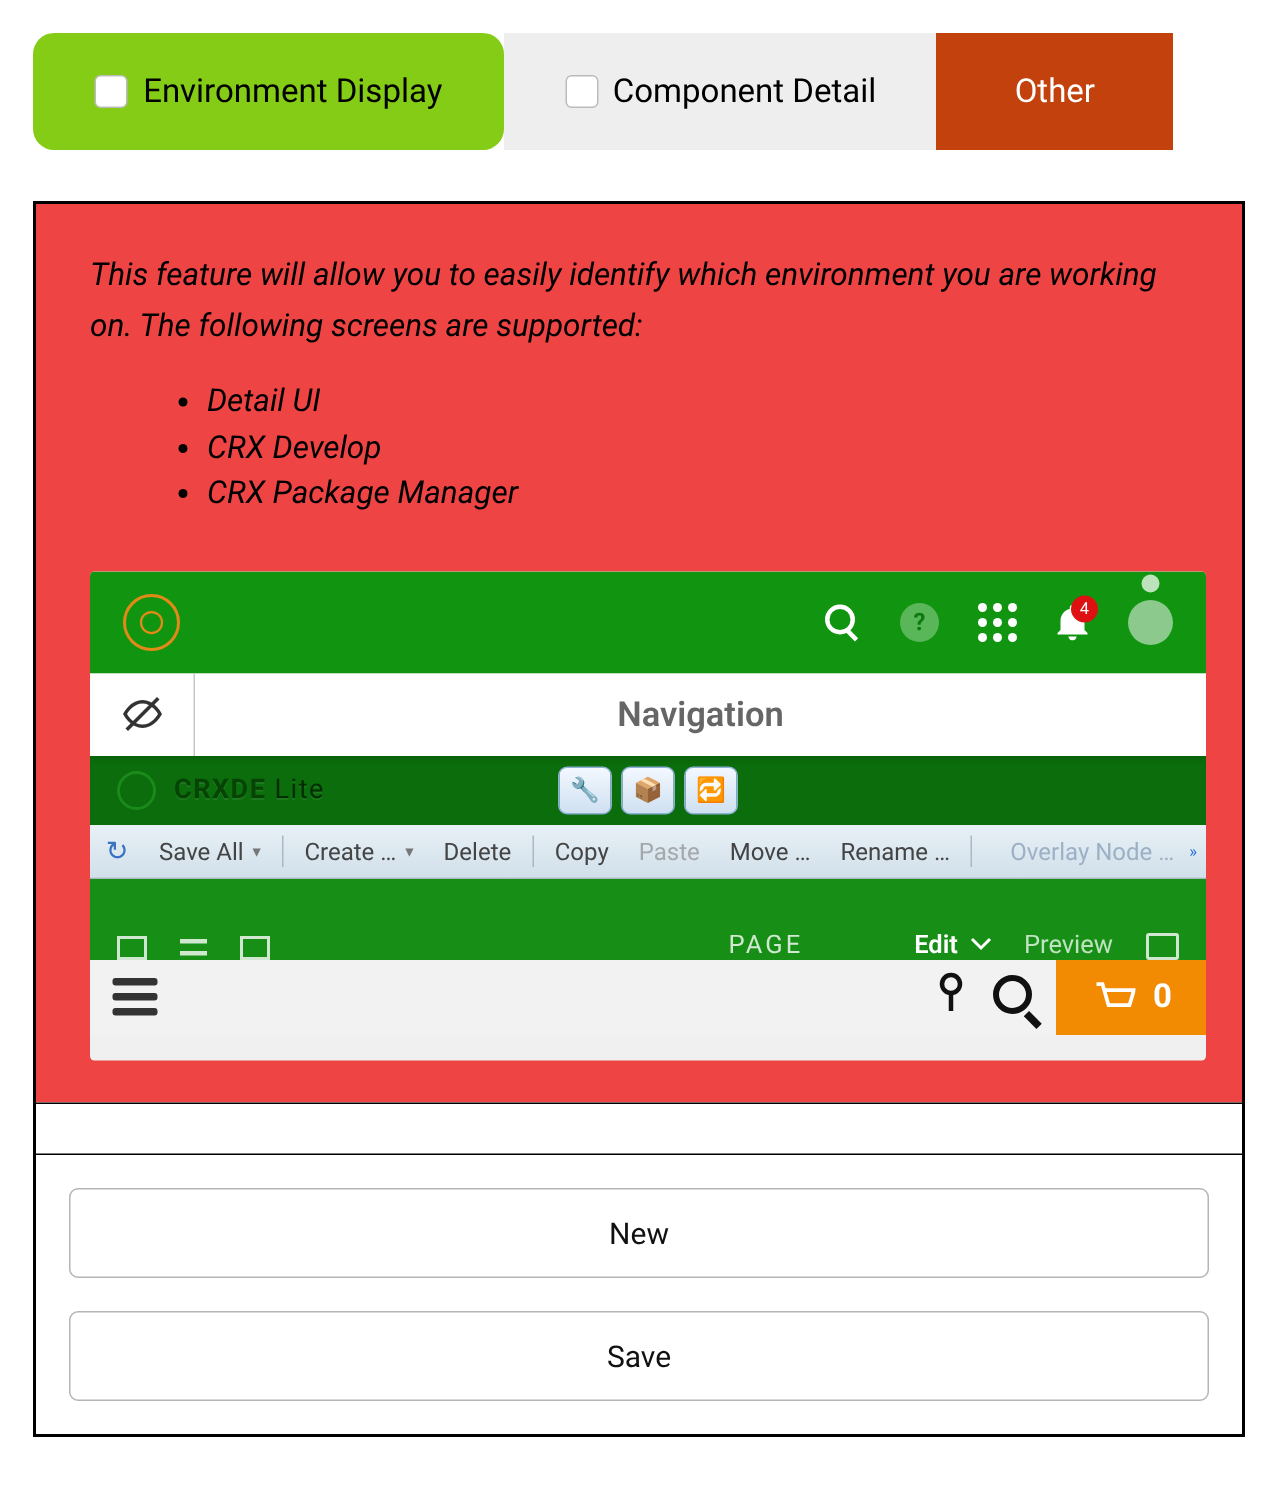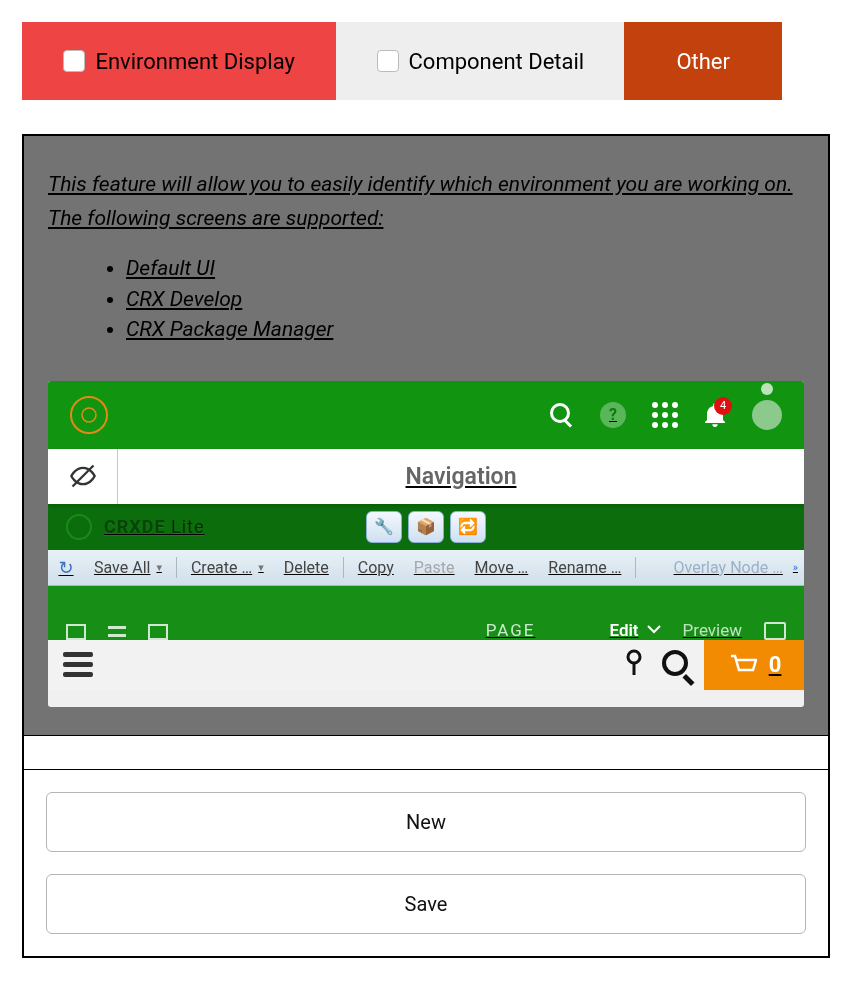--- a/index.html
+++ b/index.html
@@ -17,40 +17,39 @@
   .tab {
     display: flex;
     align-items: center;
     justify-content: center;
     height: 78px;
     font-size: 22px;
     padding: 0 20px;
     cursor: pointer;
     gap: 10px;
   }
-  .tab-env { background: #ef4444; flex: 1.05; }
+  .tab-env { background: #84cc16; flex: 1.05; border-radius: 14px; }
   .tab-comp { background: #eeeeee; flex: 0.95; justify-content: center; }
   .tab-other { background: #c2410c; color: #fff; flex: 0.45; }
   .chk {
     width: 22px; height: 22px;
     background: #fff;
     border: 1px solid #bbb;
     border-radius: 4px;
   }
   
   .panel {
     margin-top: 34px;
     width: 808px;
     border: 2px solid #000;
     background: #fff;
   }
   .desc-box {
-    background: #737373;
-    padding: 32px 24px 28px 24px;
-    text-decoration: underline;
+    background: #ef4444;
+    padding: 32px 24px 28px 36px;
   }
   .desc {
     font-style: italic;
     font-size: 21px;
     line-height: 1.6;
     color: #000;
   }
   .supported {
     margin-top: 18px;
     list-style: disc;
@@ -173,21 +172,21 @@
   </div>
   <div class="tab tab-other">
     <span>Other</span>
   </div>
 </div>
 
 <div class="panel">
   <div class="desc-box">
     <p class="desc">This feature will allow you to easily identify which environment you are working on. The following screens are supported:</p>
     <ul class="supported">
-      <li>Default UI</li>
+      <li>Detail UI</li>
       <li>CRX Develop</li>
       <li>CRX Package Manager</li>
     </ul>
 
     <div class="shot">
 
       <div class="g1">
         <span class="badge-ring">
           <svg width="20" height="20" viewBox="0 0 20 20">
               <circle cx="10" cy="10" r="7" fill="none" stroke="#e28a17" stroke-width="1.5"></circle>

